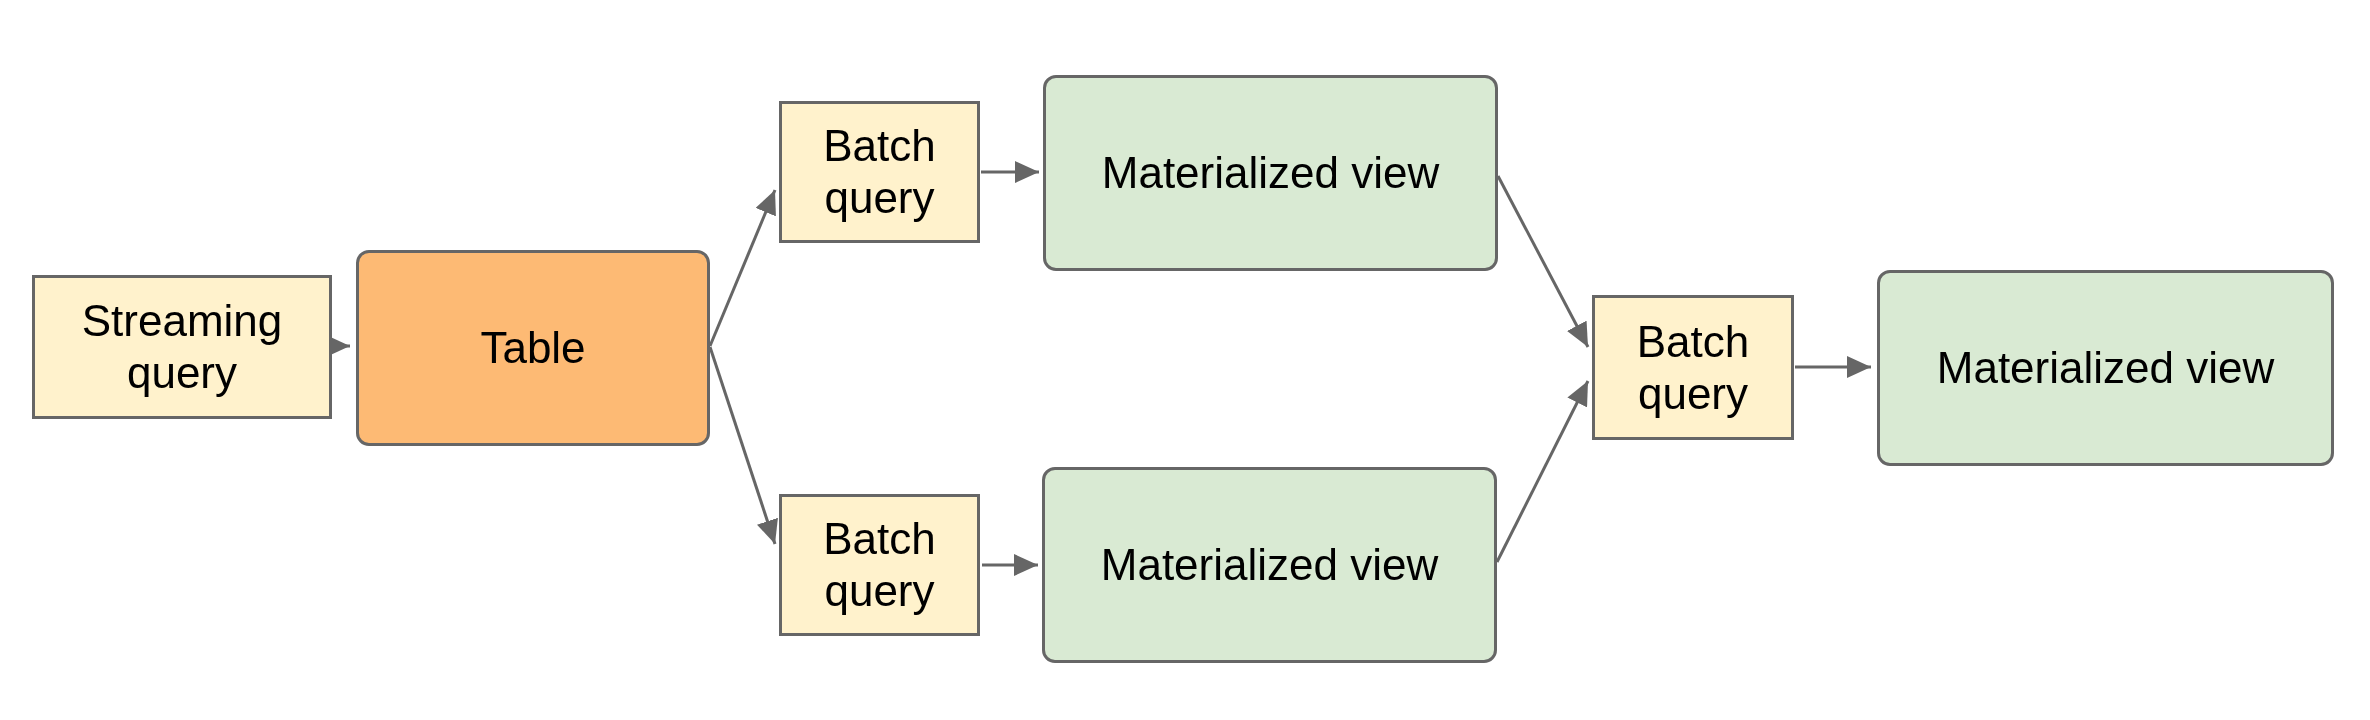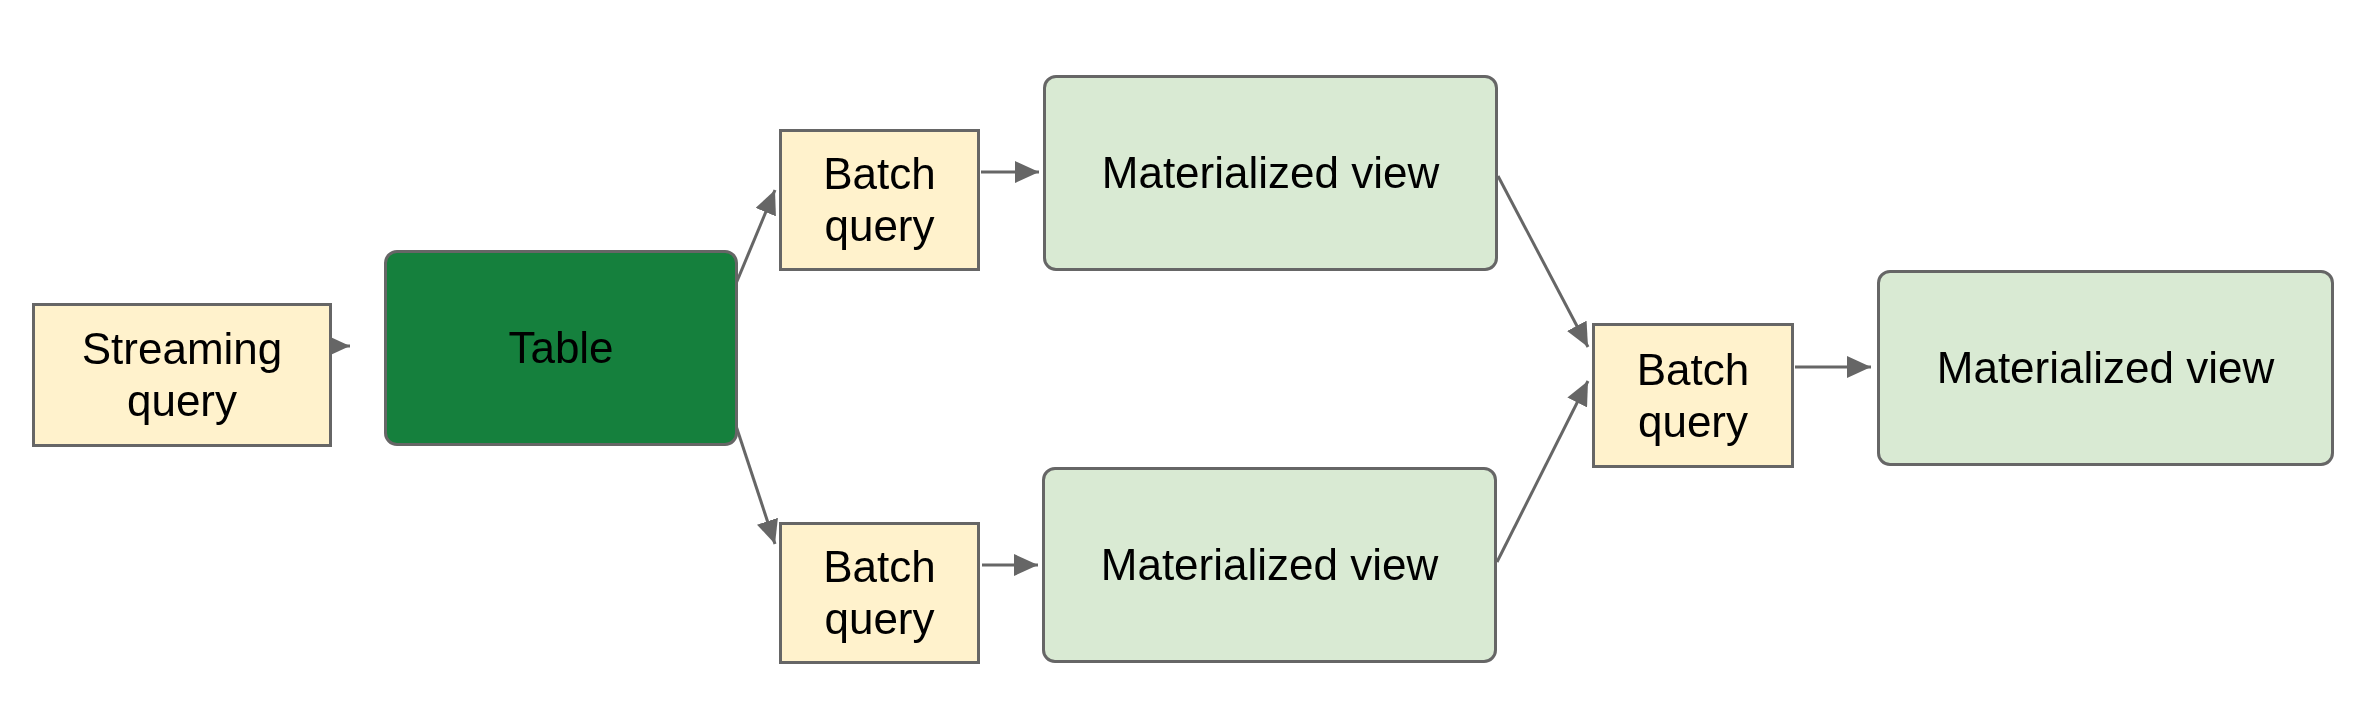--- a/index.html
+++ b/index.html
@@ -28,21 +28,21 @@
     border: 3px solid #666666;
     display: flex;
     align-items: center;
     justify-content: center;
     text-align: center;
     color: #000000;
     font-size: 44px;
     line-height: 1.18;
     padding: 4px 10px;
   }
-  .node.query { background: #fff2cc; margin-top: 28px; }
+  .node.query { background: #fff2cc; }
   .node.view  { background: #d9ead3; border-radius: 13px; }
 
   #n-streaming    { left: 32px;   top: 275px; width: 300px; height: 144px; }
   #n-table        { left: 356px;  top: 250px; width: 354px; height: 196px; }
   #n-batch-top    { left: 779px;  top: 101px; width: 201px; height: 142px; }
   #n-mv-top       { left: 1043px; top: 75px;  width: 455px; height: 196px; }
   #n-batch-bottom { left: 779px;  top: 494px; width: 201px; height: 142px; }
   #n-mv-bottom    { left: 1042px; top: 467px; width: 455px; height: 196px; }
   #n-batch-right  { left: 1592px; top: 295px; width: 202px; height: 145px; }
   #n-mv-final     { left: 1877px; top: 270px; width: 457px; height: 196px; }
@@ -75,21 +75,21 @@
 
     <line class="edge" x1="1497" y1="562" x2="1588" y2="381" stroke="#666666" marker-end="url(#arrowhead)"></line>
 
     <line class="edge" x1="1795" y1="367" x2="1871" y2="367" stroke="#666666" marker-end="url(#arrowhead)"></line>
   </svg>
 
   <div id="n-streaming" class="node query" style="background-color: rgb(255, 242, 204);">
     <span>Streaming query</span>
   </div>
 
-  <div id="n-table" class="node view" style="background-color: #15803d; margin-left: 28px;">
+  <div id="n-table" class="node view" style="background-color: #fdba74;">
     <span>Table</span>
   </div>
 
   <div id="n-batch-top" class="node query" style="background-color: rgb(255, 242, 204);">
     <span>Batch query</span>
   </div>
 
   <div id="n-mv-top" class="node view" style="background-color: rgb(217, 234, 211);">
     <span>Materialized view</span>
   </div>

